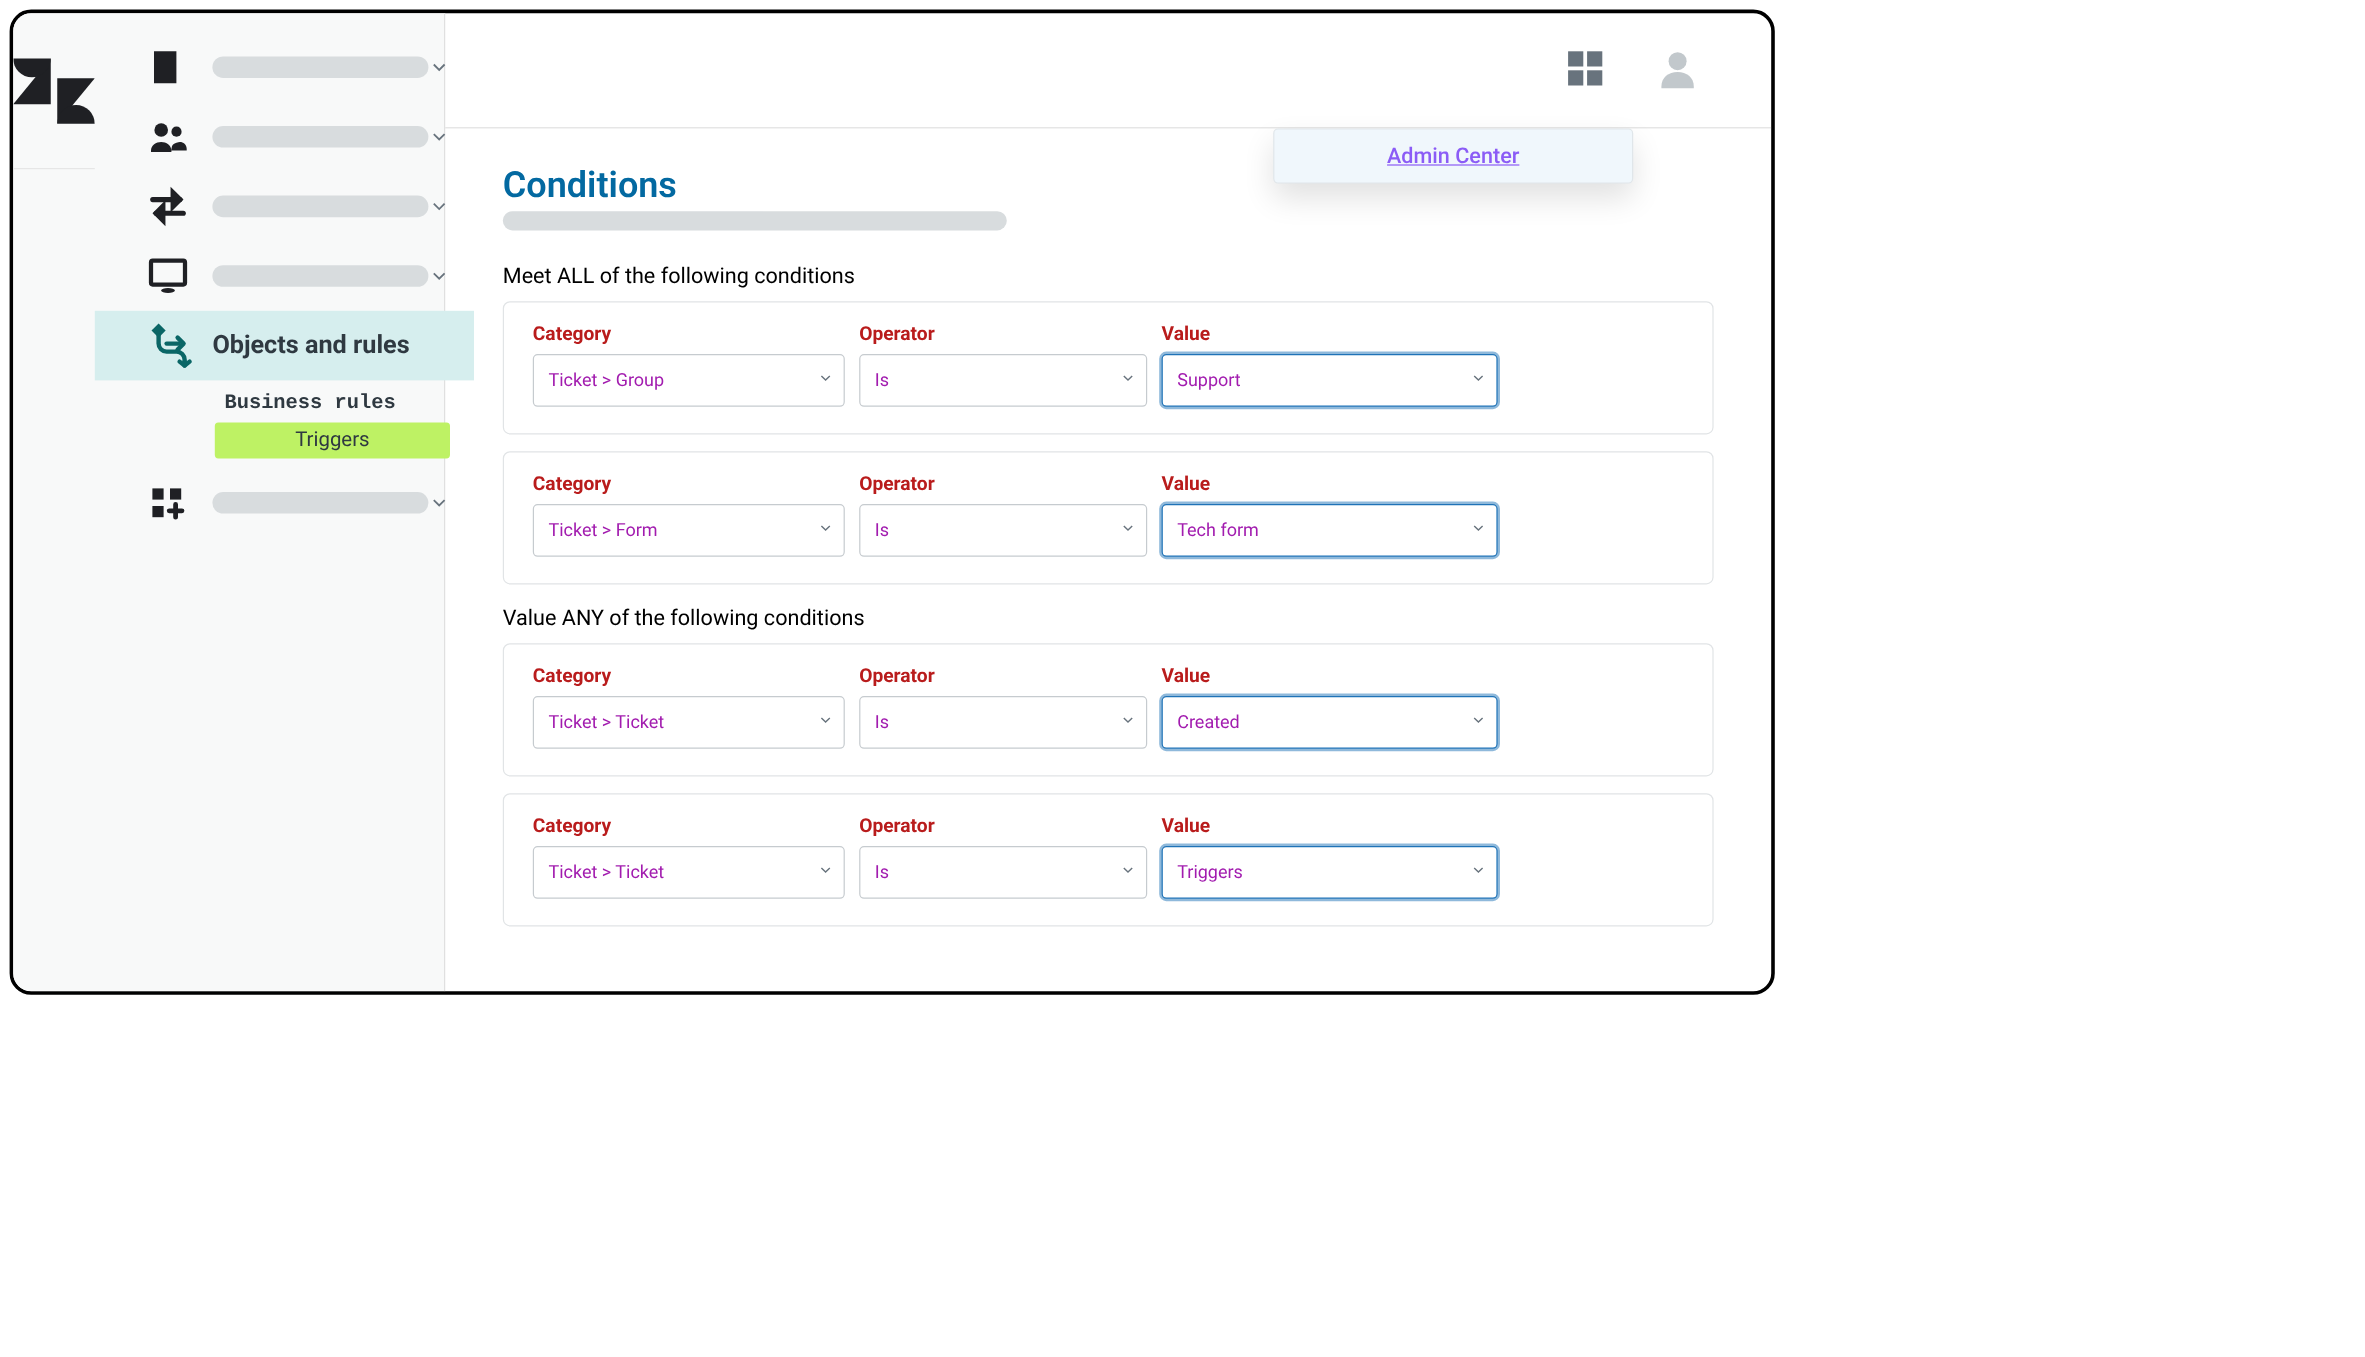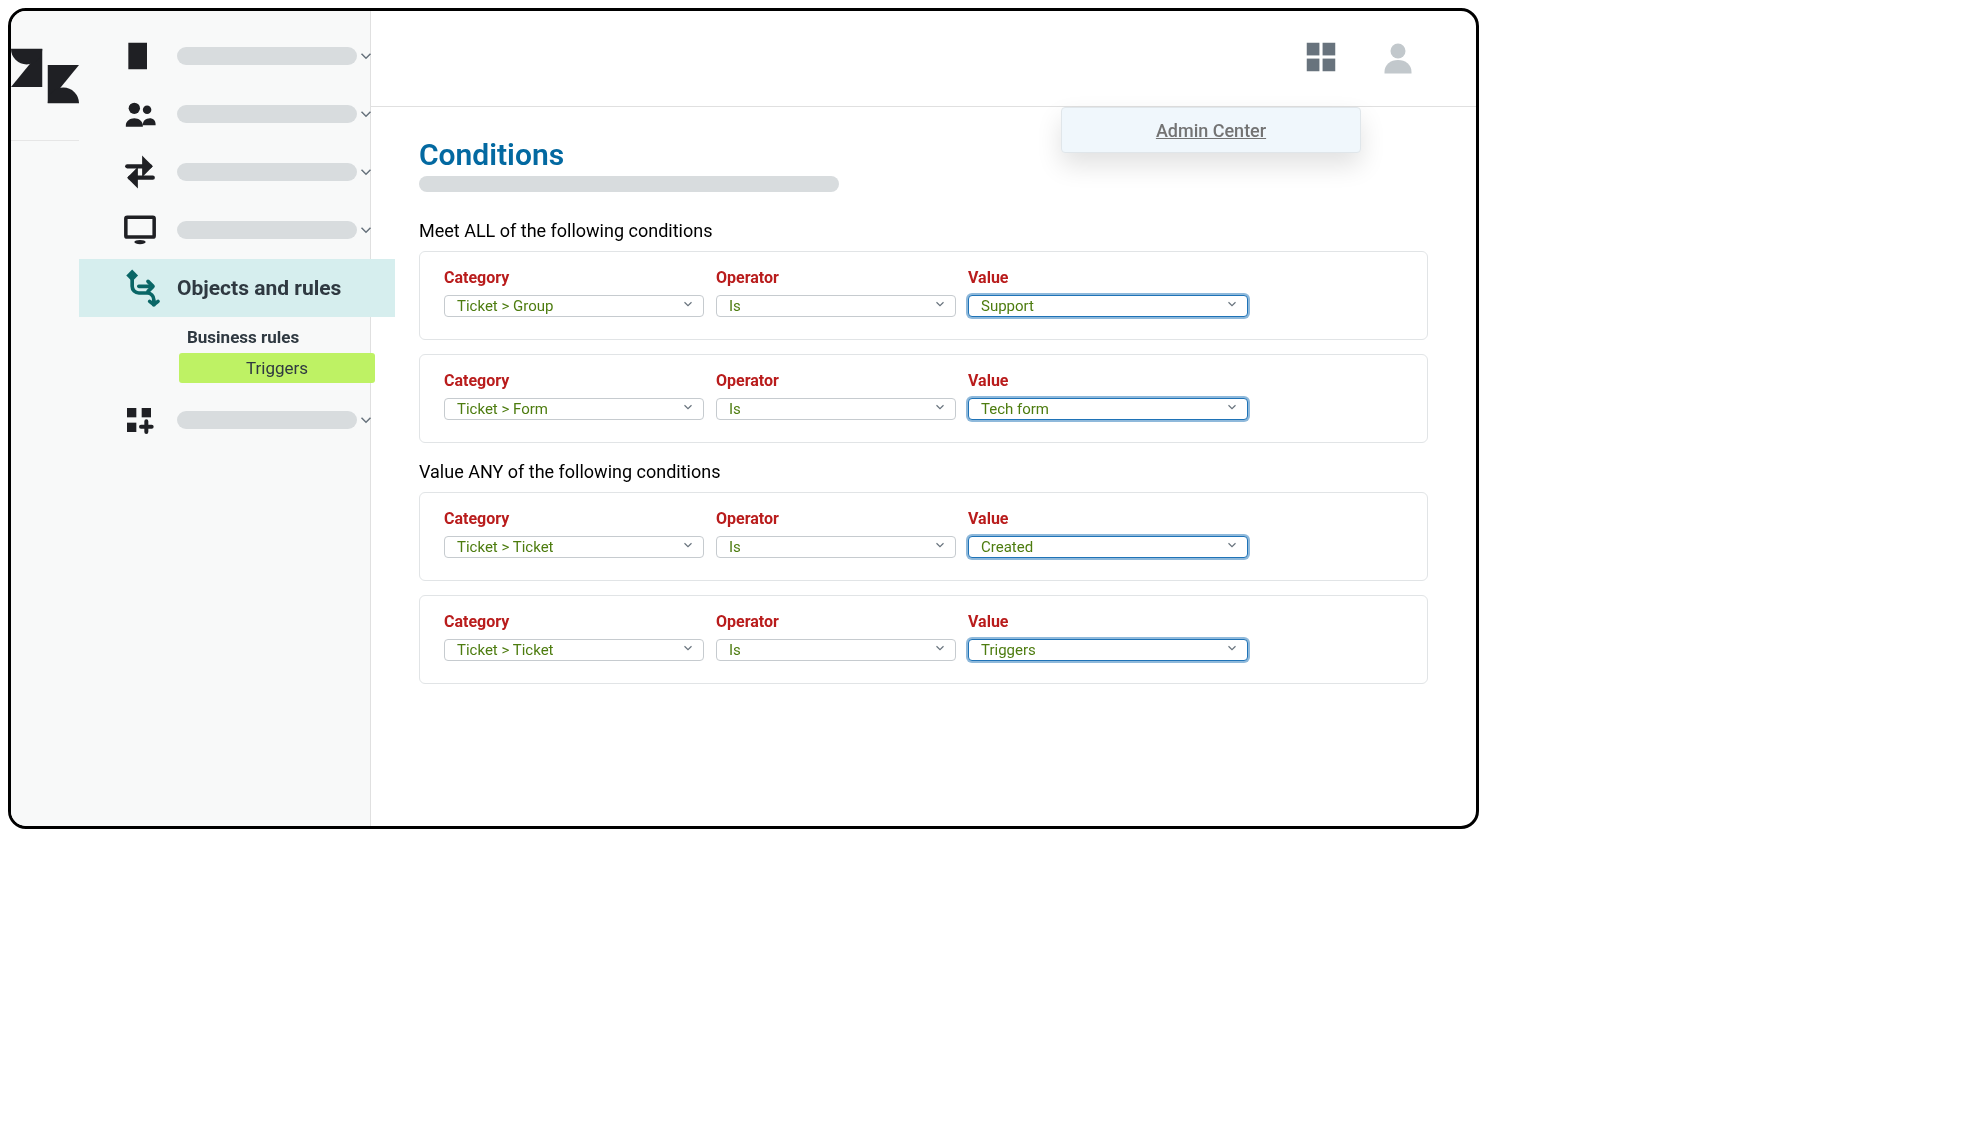--- a/index.html
+++ b/index.html
@@ -82,20 +82,21 @@
       padding-left: 100px;
       padding-right: 20px;
       padding-top: 4px;
       padding-bottom: 8px;
     }
     .sub-heading {
       font-size: 17px;
       font-weight: 700;
       color: #2f3941;
       padding: 6px 8px;
+      font-family: Liberation Mono, monospace;
     }
     .sub-item {
       font-size: 17px;
       color: #2f3941;
       padding: 5px 8px;
       border-radius: 3px;
       cursor: pointer;
     }
     .sub-item.selected {
       background: #bef264;
@@ -130,21 +131,21 @@
       background: #f0f7fc;
       border: 1px solid #e0e6ea;
       border-radius: 4px;
       box-shadow: 0 12px 26px rgba(0,0,0,0.12);
       display: flex;
       align-items: center;
       justify-content: center;
       z-index: 5;
     }
     .popover a {
-      color: #737373;
+      color: #8b5cf6;
       font-size: 18px;
       text-decoration: underline;
       font-weight: 500;
     }
     .content {
       padding: 30px 48px;
       overflow: auto;
     }
     .page-title {
       font-size: 30px;
@@ -177,29 +178,29 @@
       grid-template-columns: 260px 240px 280px;
       gap: 12px;
     }
     .field-label {
       font-size: 16px;
       font-weight: 700;
       color: #b91c1c;
       margin-bottom: 8px;
     }
     .select {
-      height: 22px;
+      height: 44px;
       border: 1px solid #c6cbcf;
       border-radius: 4px;
       background: #fff;
       display: flex;
       align-items: center;
       padding: 0 30px 0 12px;
       font-size: 15px;
-      color: #4d7c0f;
+      color: #a21caf;
       position: relative;
       cursor: pointer;
     }
     .select.highlight {
       border: 1px solid #1f73b7;
       box-shadow: 0 0 0 2px rgba(31,115,183,0.5);
     }
     .select .sel-chev {
       position: absolute;
       right: 8px;

